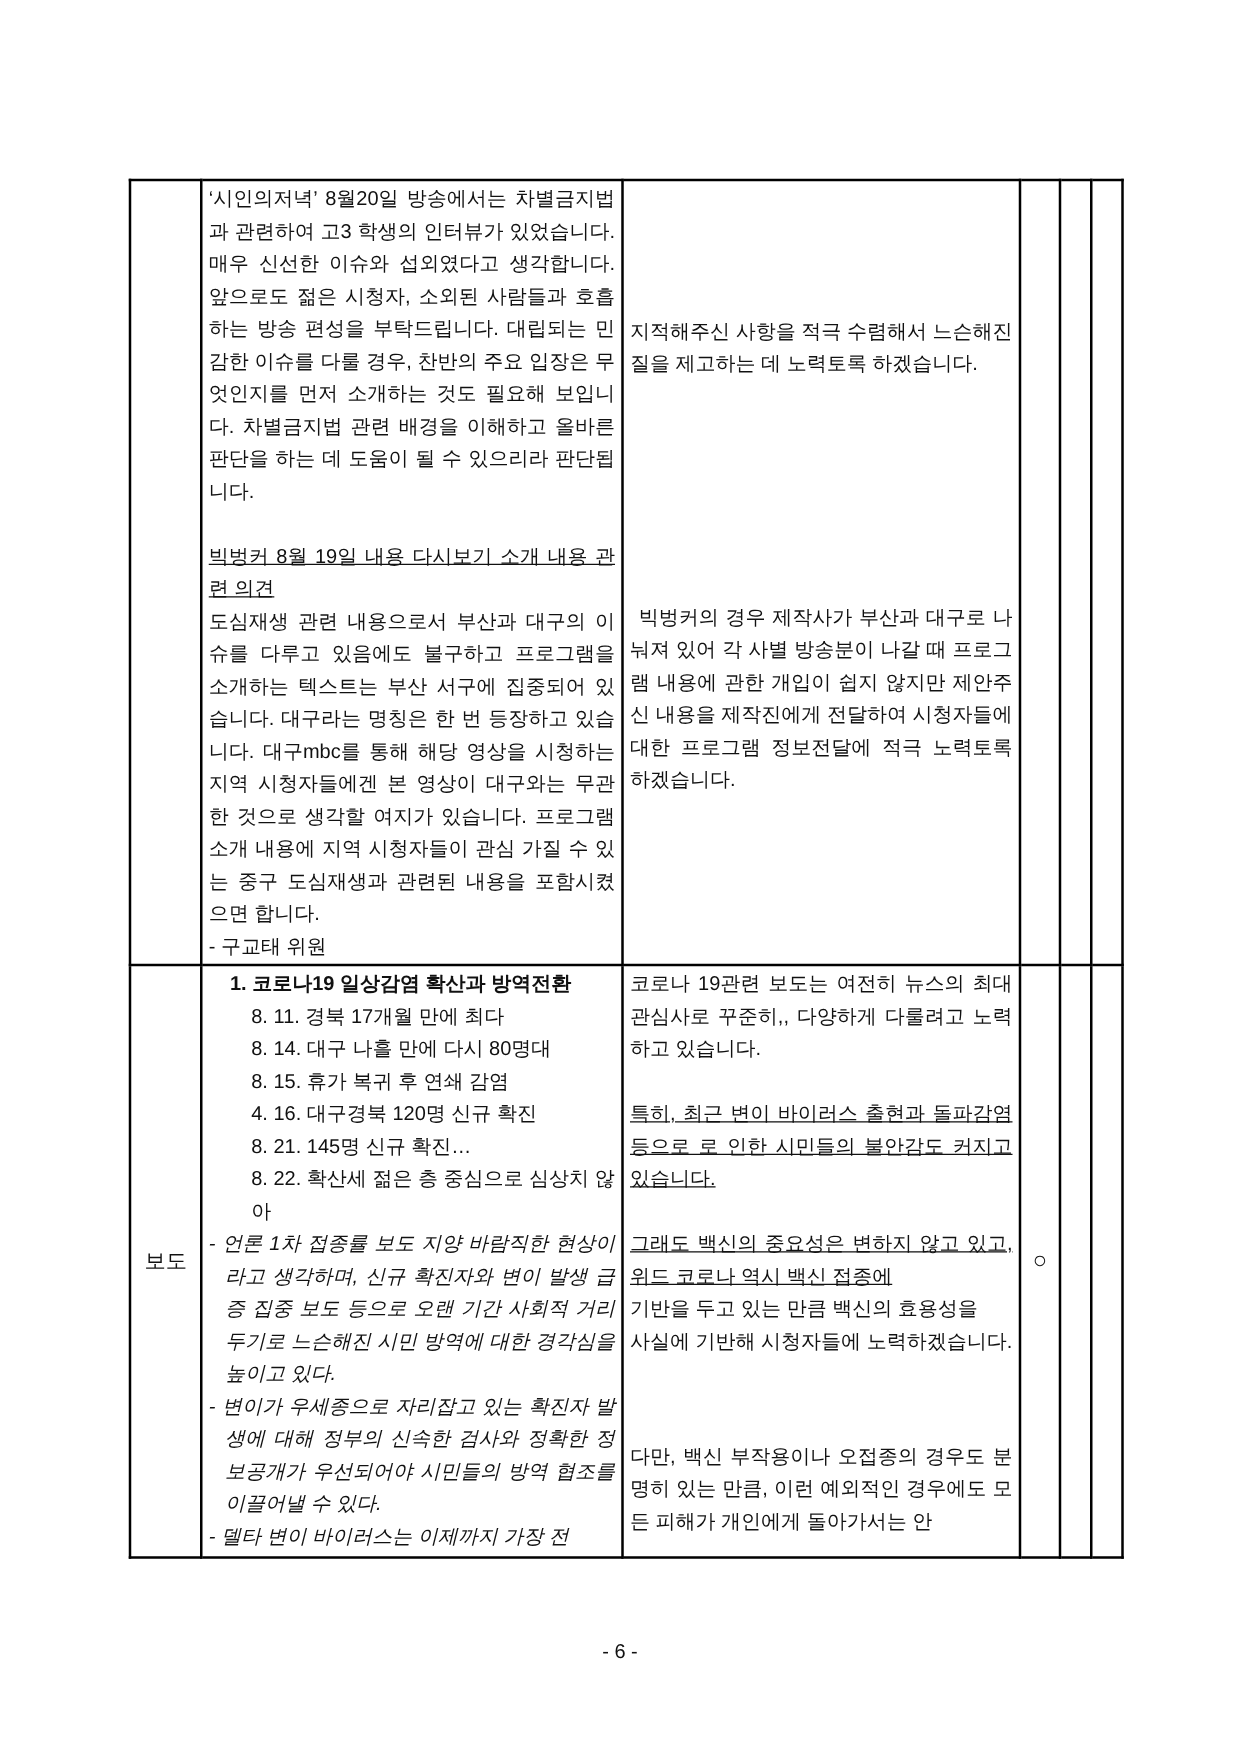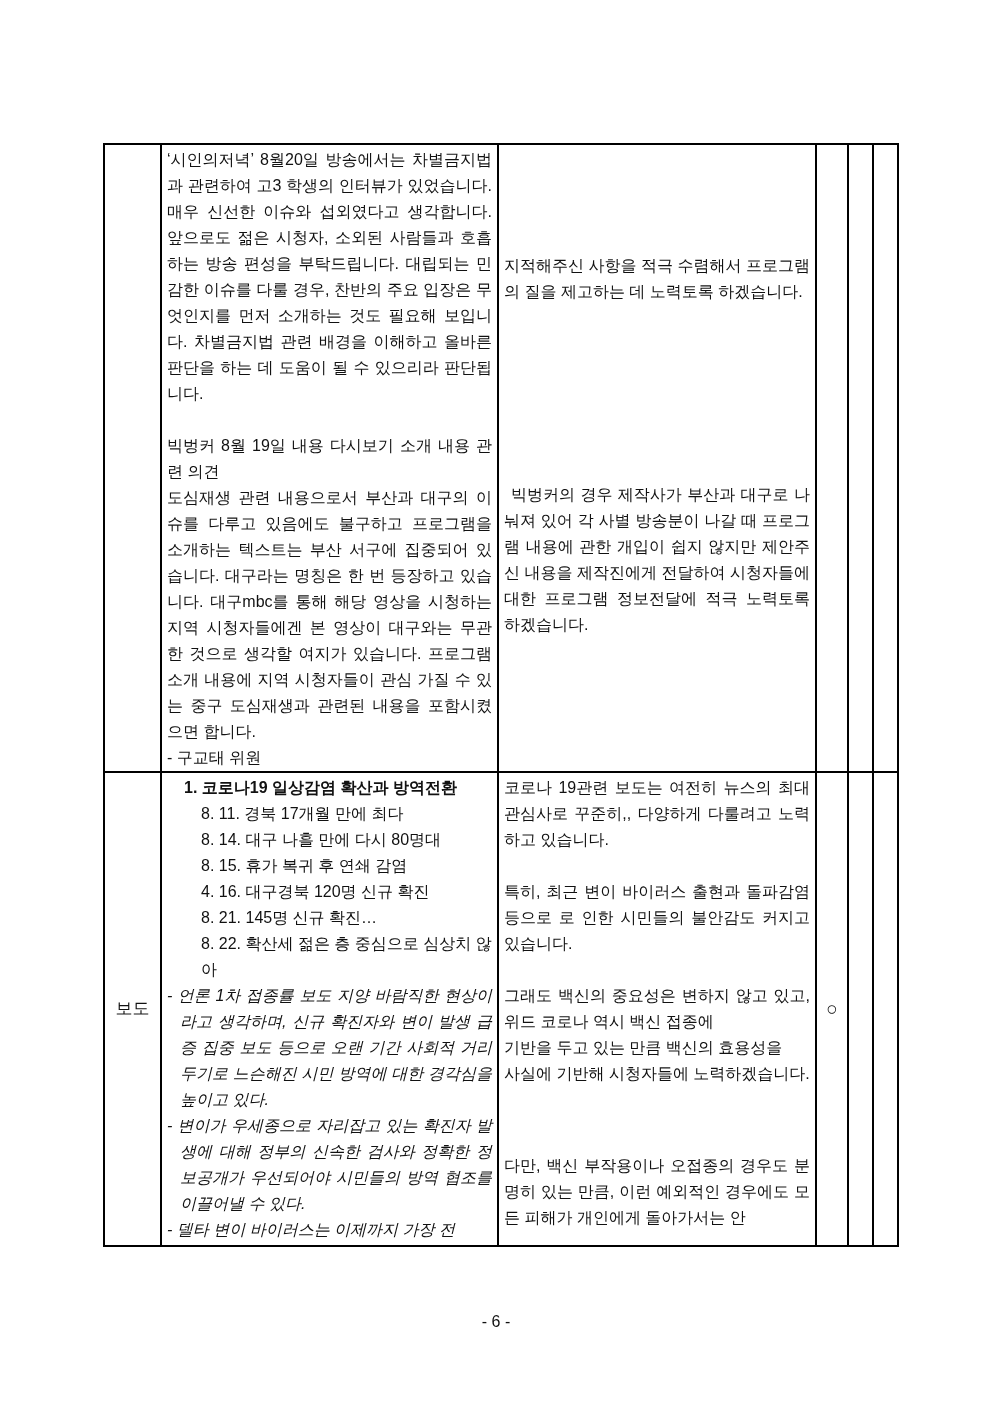--- a/index.html
+++ b/index.html
@@ -35,21 +35,21 @@
     padding: 0;
     font-size: 17px;
   }
   .doc-table td.mark-cell {
     vertical-align: middle;
     text-align: center;
     padding: 0;
     font-size: 19px;
   }
   .jtext { text-align: justify; }
-  .gap-above { margin-top: 26px; }
+  .gap-above { margin-top: 26px; text-decoration: underline; }
   .gap-above-2 { margin-top: 66px; }
   .spacer-a { height: 106px; }
   .spacer-b { height: 140px; }
   .first-indent { text-indent: 7px; margin-top: 37px; }
   .heading-line { font-weight: bold; margin-left: 17px; }
   .headline-line { padding-left: 34px; }
   .bullet-line { padding-left: 13px; text-indent: -13px; text-align: justify; font-style: italic; }
   .signature-line { }
   .page-number {
     position: absolute;
@@ -82,21 +82,21 @@
 
       <td>
         <div class="jtext">‘시인의저녁’ 8월20일 방송에서는 차별금지법과 관련하여 고3 학생의 인터뷰가 있었습니다. 매우 신선한 이슈와 섭외였다고 생각합니다. 앞으로도 젊은 시청자, 소외된 사람들과 호흡하는 방송 편성을 부탁드립니다. 대립되는 민감한 이슈를 다룰 경우, 찬반의 주요 입장은 무엇인지를 먼저 소개하는 것도 필요해 보입니다. 차별금지법 관련 배경을 이해하고 올바른 판단을 하는 데 도움이 될 수 있으리라 판단됩니다.</div>
         <div class="jtext gap-above">빅벙커 8월 19일 내용 다시보기 소개 내용 관련 의견</div>
         <div class="jtext">도심재생 관련 내용으로서 부산과 대구의 이슈를 다루고 있음에도 불구하고 프로그램을 소개하는 텍스트는 부산 서구에 집중되어 있습니다. 대구라는 명칭은 한 번 등장하고 있습니다. 대구mbc를 통해 해당 영상을 시청하는 지역 시청자들에겐 본 영상이 대구와는 무관한 것으로 생각할 여지가 있습니다. 프로그램 소개 내용에 지역 시청자들이 관심 가질 수 있는 중구 도심재생과 관련된 내용을 포함시켰으면 합니다.</div>
         <div class="signature-line">- 구교태 위원</div>
       </td>
 
       <td>
         <div class="spacer-a"></div>
-        <div class="jtext">지적해주신 사항을 적극 수렴해서 프로그램의 질을 제고하는 데 노력토록 하겠습니다.</div>
+        <div class="jtext">지적해주신 사항을 적극 수렴해서 느슨해진 질을 제고하는 데 노력토록 하겠습니다.</div>
         <div class="spacer-b"></div>
         <div class="jtext first-indent">빅벙커의 경우 제작사가 부산과 대구로 나눠져 있어 각 사별 방송분이 나갈 때 프로그램 내용에 관한 개입이 쉽지 않지만 제안주신 내용을 제작진에게 전달하여 시청자들에 대한 프로그램 정보전달에 적극 노력토록 하겠습니다.</div>
       </td>
 
       <td class="mark-cell"></td>
       <td class="mark-cell"></td>
       <td class="mark-cell"></td>
     </tr>
 
     <tr style="height:474px">

